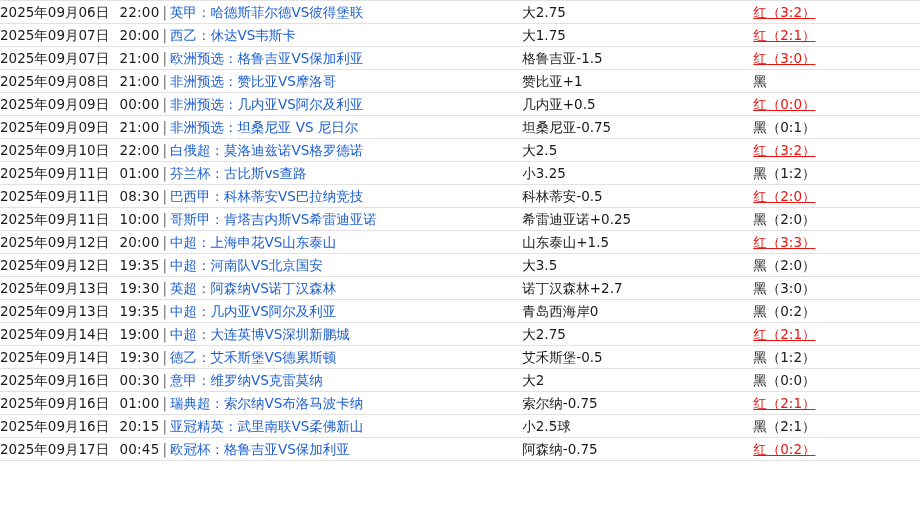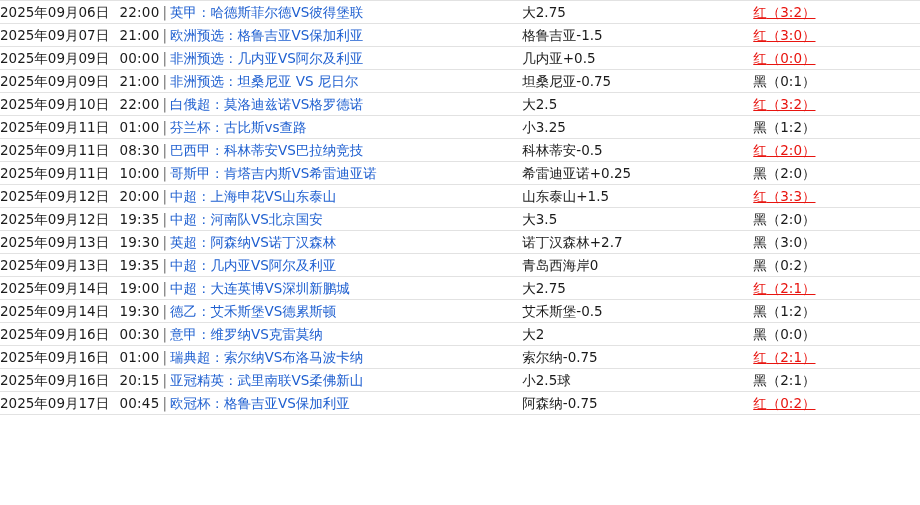--- a/index.html
+++ b/index.html
@@ -75,23 +75,33 @@
 <body>
 
 <table class="match-table">
   <tbody>
       <tr>
         <td class="col-info"><span class="date">2025年09月06日</span><span class="sep"> </span><span class="time">22:00</span><span class="sep">|</span><span class="league">英甲：</span><span class="teams">哈德斯菲尔德VS彼得堡联</span></td>
         <td class="col-line"><span class="handicap">大2.75</span></td>
         <td class="col-res"><span class="result red"><span>红</span><span class="score">（3:2）</span></span></td>
       </tr>
       <tr>
+        <td class="col-info"><span class="date">2025年09月07日</span><span class="sep"> </span><span class="time">20:00</span><span class="sep">|</span><span class="league">西乙：</span><span class="teams">休达VS韦斯卡</span></td>
+        <td class="col-line"><span class="handicap">大1.75</span></td>
+        <td class="col-res"><span class="result red"><span>红</span><span class="score">（2:1）</span></span></td>
+      </tr>
+      <tr>
         <td class="col-info"><span class="date">2025年09月07日</span><span class="sep"> </span><span class="time">21:00</span><span class="sep">|</span><span class="league">欧洲预选：</span><span class="teams">格鲁吉亚VS保加利亚</span></td>
         <td class="col-line"><span class="handicap">格鲁吉亚-1.5</span></td>
         <td class="col-res"><span class="result red"><span>红</span><span class="score">（3:0）</span></span></td>
+      </tr>
+      <tr>
+        <td class="col-info"><span class="date">2025年09月08日</span><span class="sep"> </span><span class="time">21:00</span><span class="sep">|</span><span class="league">非洲预选：</span><span class="teams">赞比亚VS摩洛哥</span></td>
+        <td class="col-line"><span class="handicap">赞比亚+1</span></td>
+        <td class="col-res"><span class="result black"><span>黑</span><span class="score"></span></span></td>
       </tr>
       <tr>
         <td class="col-info"><span class="date">2025年09月09日</span><span class="sep"> </span><span class="time">00:00</span><span class="sep">|</span><span class="league">非洲预选：</span><span class="teams">几内亚VS阿尔及利亚</span></td>
         <td class="col-line"><span class="handicap">几内亚+0.5</span></td>
         <td class="col-res"><span class="result red"><span>红</span><span class="score">（0:0）</span></span></td>
       </tr>
       <tr>
         <td class="col-info"><span class="date">2025年09月09日</span><span class="sep"> </span><span class="time">21:00</span><span class="sep">|</span><span class="league">非洲预选：</span><span class="teams">坦桑尼亚 VS 尼日尔</span></td>
         <td class="col-line"><span class="handicap">坦桑尼亚-0.75</span></td>
         <td class="col-res"><span class="result black"><span>黑</span><span class="score">（0:1）</span></span></td>

